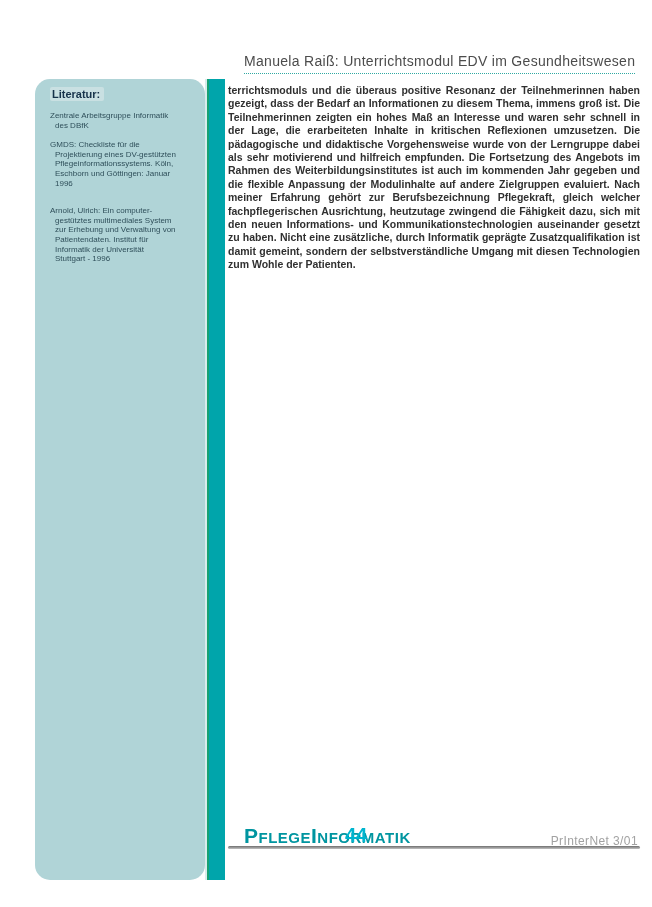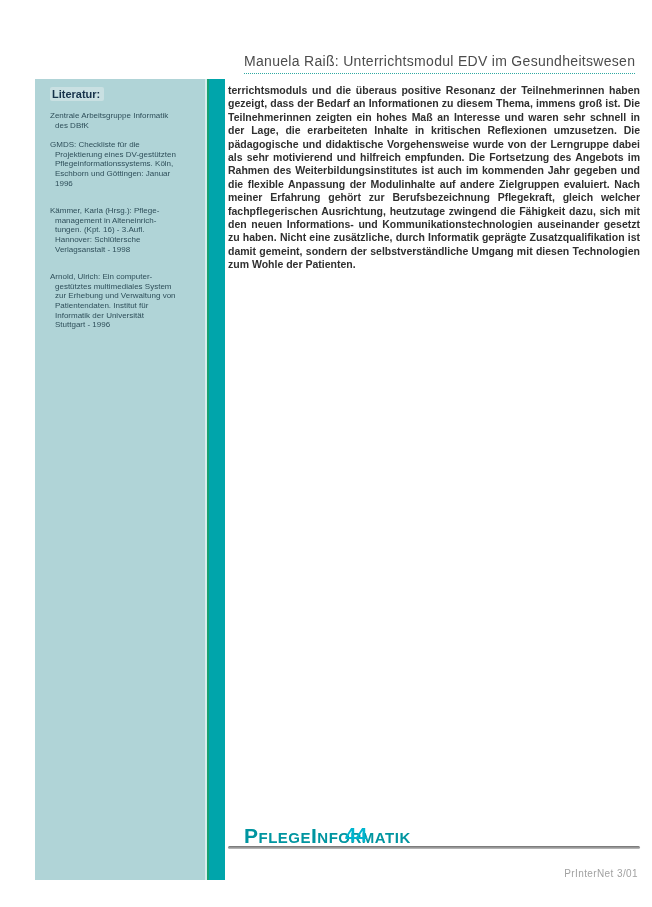--- a/index.html
+++ b/index.html
@@ -24,20 +24,21 @@
   }
 
   
   .sidebar {
     position: absolute;
     left: 35px; top: 79px;
     width: 170px; height: 801px;
     background: #b0d4d7;
     box-sizing: border-box;
     padding: 5px 8px 0 15px;
+    border-radius: 15px;
   }
   .stripe-pale {
     position: absolute;
     left: 205px; top: 79px;
     width: 2px; height: 801px;
     background: #d9ebec;
   }
   .stripe-green {
     position: absolute;
     left: 207px; top: 79px;
@@ -97,22 +98,22 @@
   }
   .footer-pagenum {
     position: absolute;
     left: 345px; top: 824px;
     font-weight: bold;
     font-size: 20px;
     color: #00b5cf;
   }
   .footer-issue {
     position: absolute;
-    right: 14px; top: 868px;
-    font-size: 10px;
+    right: 14px; top: 834px;
+    font-size: 12px;
     letter-spacing: 0.4px;
     color: #a2a2a2;
   }
   .footer-rule {
     position: absolute;
     left: 228px; top: 846px;
     width: 412px; height: 3px;
     background: linear-gradient(to bottom, #6e6e6e, #c2c2c2);
     border-radius: 2px;
   }
@@ -124,25 +125,20 @@
 
 <div class="sidebar">
   <div class="sidebar-heading">Literatur:</div>
   <p class="ref">Zentrale Arbeitsgruppe Informatik
 des DBfK</p>
   <p class="ref">GMDS: Checkliste für die
 Projektierung eines DV-gestützten
 Pflegeinformationssystems. Köln,
 Eschborn und Göttingen: Januar
 1996</p>
-  <p class="ref gap-lg">Kämmer, Karla (Hrsg.): Pflege-
-management in Alteneinrich-
-tungen. (Kpt. 16) - 3.Aufl.
-Hannover: Schlütersche
-Verlagsanstalt - 1998</p>
   <p class="ref gap-lg">Arnold, Ulrich: Ein computer-
 gestütztes multimediales System
 zur Erhebung und Verwaltung von
 Patientendaten. Institut für
 Informatik der Universität
 Stuttgart - 1996</p>
 </div>
 <div class="stripe-pale"></div>
 <div class="stripe-green"></div>
 <div class="stripe-teal"></div>

